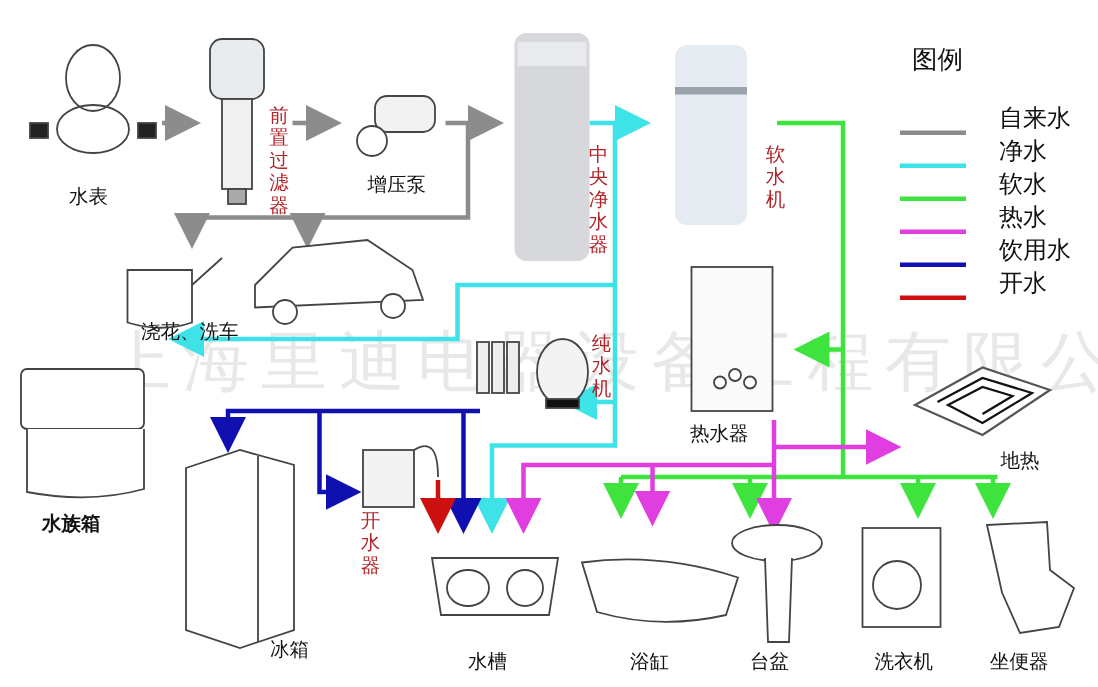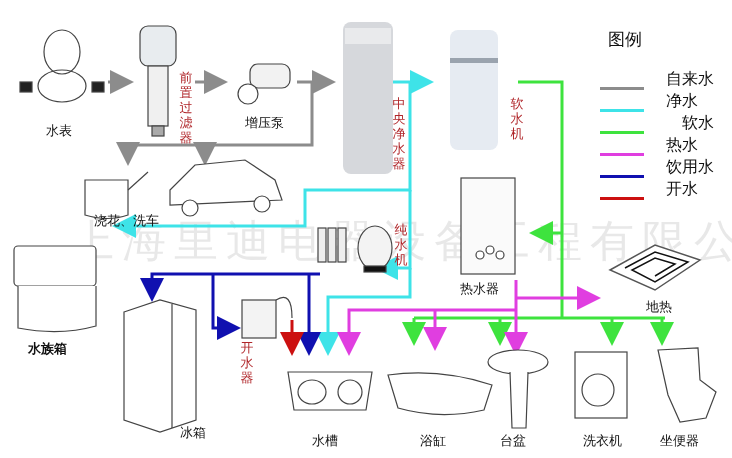--- a/index.html
+++ b/index.html
@@ -170,41 +170,41 @@
   </svg>
 
   <div class="lbl" style="left:46px;top:122px;">水表</div>
   <div class="vlbl" style="left:179px;top:70px;">前置过滤器</div>
   <div class="lbl" style="left:245px;top:114px;">增压泵</div>
   <div class="lbl" style="left:94px;top:212px;">浇花、洗车</div>
   <div class="vlbl" style="left:392px;top:96px;">中央净水器</div>
   <div class="vlbl" style="left:510px;top:96px;">软水机</div>
   <div class="vlbl" style="left:394px;top:222px;">纯水机</div>
   <div class="lbl" style="left:460px;top:280px;">热水器</div>
-  <div class="lbl" style="left:646px;top:298px;">地热</div>
+  <div class="lbl" style="left:667px;top:298px;">地热</div>
   <div class="lbl" style="left:28px;top:340px;font-weight:bold;">水族箱</div>
   <div class="lbl" style="left:152px;top:424px;margin-left:28px;">冰箱</div>
   <div class="vlbl" style="left:240px;top:340px;">开水器</div>
   <div class="lbl" style="left:312px;top:432px;text-align:center;">水槽</div>
   <div class="lbl" style="left:420px;top:432px;">浴缸</div>
   <div class="lbl" style="left:500px;top:432px;">台盆</div>
   <div class="lbl" style="left:583px;top:432px;">洗衣机</div>
   <div class="lbl" style="left:660px;top:432px;">坐便器</div>
 
   <div>
     <div class="legend-title">图例</div>
     <div class="legend-row" style="top:70px;">
       <span class="legend-swatch" style="background: rgb(140, 140, 140);"></span>
       <span class="legend-text">自来水</span>
     </div>
     <div class="legend-row" style="top:92px;">
       <span class="legend-swatch" style="background: rgb(62, 227, 232);"></span>
       <span class="legend-text">净水</span>
     </div>
-    <div class="legend-row" style="top:114px;gap:16px;">
+    <div class="legend-row" style="top:114px;">
       <span class="legend-swatch" style="background: rgb(62, 227, 62);"></span>
       <span class="legend-text">软水</span>
     </div>
     <div class="legend-row" style="top:136px;">
       <span class="legend-swatch" style="background: rgb(224, 62, 224);"></span>
       <span class="legend-text">热水</span>
     </div>
     <div class="legend-row" style="top:158px;">
       <span class="legend-swatch" style="background: rgb(16, 16, 176);"></span>
       <span class="legend-text">饮用水</span>

